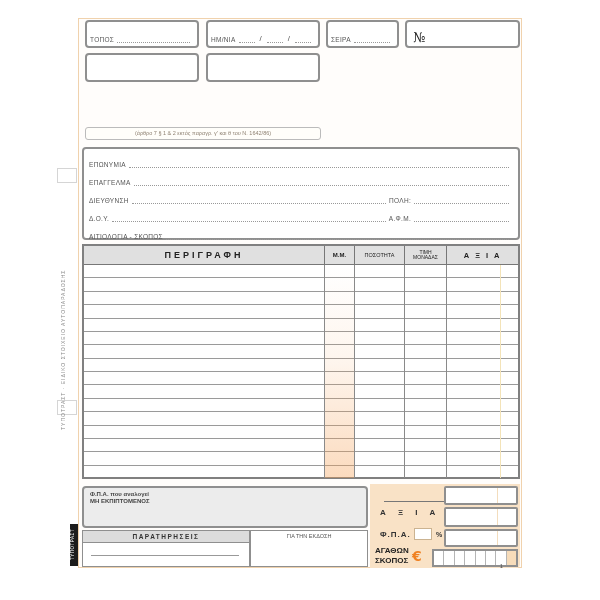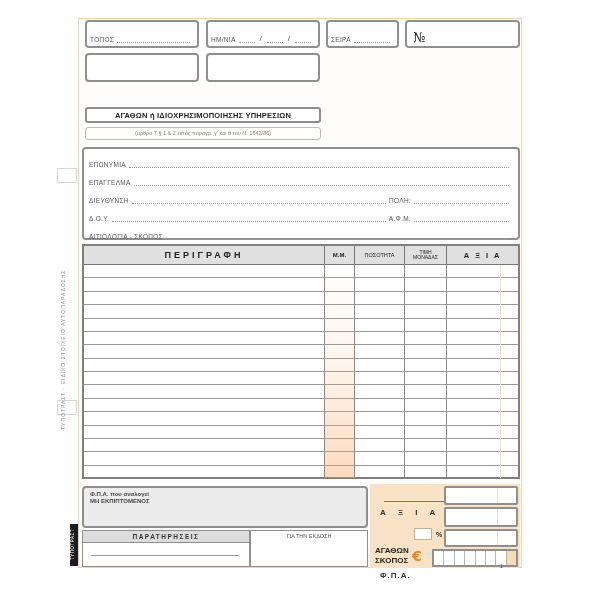--- a/index.html
+++ b/index.html
@@ -53,21 +53,21 @@
   .remarks-line { position:absolute; left:8px; right:10px; top:24px; border-bottom:1px solid #999; }
 
   .issue-box { position:absolute; left:250px; top:530px; width:118px; height:37px;
                border:1px solid #8f8f8f; border-left:1px solid #8f8f8f; background:#fff;
                font-size:5.5px; color:#555; text-align:center; padding-top:2px; }
 
   .totals-panel { position:absolute; left:370px; top:484px; width:150px; height:84px;
                   background:#f9e2c6; border-radius:0 0 4px 0; }
   .dash { position:absolute; left:14px; top:17px; width:62px; border-top:1px solid #777; }
   .axia-lbl { position:absolute; left:10px; top:24px; font-size:8px; font-weight:bold; color:#333; letter-spacing:5px; }
-  .fpa-lbl  { position:absolute; left:10px; top:46px; font-size:8px; font-weight:bold; color:#333; letter-spacing:1px;margin-top:41px; }
+  .fpa-lbl  { position:absolute; left:10px; top:46px; font-size:8px; font-weight:bold; color:#333; letter-spacing:1px; }
   .fpa-box  { position:absolute; left:44px; top:44px; width:18px; height:12px; background:#fff; border:1px solid #cbb391; }
   .pct      { position:absolute; left:66px; top:47px; font-size:7px; font-weight:bold; color:#333; }
   .gt1 { position:absolute; left:5px; top:62px; font-size:8px; font-weight:bold; color:#222; }
   .gt2 { position:absolute; left:5px; top:72px; font-size:8px; font-weight:bold; color:#222; }
   .euro { position:absolute; left:42px; top:64px; font-size:14px; font-weight:bold; color:#f08122; font-family:"DejaVu Sans", sans-serif; }
 
   .amount-box { position:absolute; left:74px; width:74px; background:#fff;
                 border:2px solid #8f8f8f; border-radius:2px; }
   .amount-box .dec { position:absolute; top:0; bottom:0; right:18px; width:1px; background:#f3ddbd; }
 
@@ -122,21 +122,20 @@
       <span class="dots"></span>
     </div>
   </div>
   <div class="box" style="left:405px; top:20px; width:115px; height:28px;">
     <span class="no-glyph abs" style="left:6px; top:8px;">№</span>
   </div>
 
   <div class="box" style="left:85px; top:53px; width:114px; height:29px;"></div>
   <div class="box" style="left:206px; top:53px; width:114px; height:29px;"></div>
 
-  <div class="subtitle-box">ΑΓΑΘΩΝ ή ΙΔΙΟΧΡΗΣΙΜΟΠΟΙΗΣΗΣ ΥΠΗΡΕΣΙΩΝ</div>
   <div class="law-box">(άρθρο 7 § 1 &amp; 2 εκτός παραγρ. γ' και θ του Ν. 1642/86)</div>
 
   <div class="details-box">
     <div class="fieldrow" style="left:5px; right:6px; top:7px; height:12px;">
       <span class="lbl">ΕΠΩΝΥΜΙΑ</span>
       <span class="dots"></span>
     </div>
     <div class="fieldrow" style="left:5px; right:6px; top:25px; height:12px;">
       <span class="lbl">ΕΠΑΓΓΕΛΜΑ</span>
       <span class="dots"></span>

